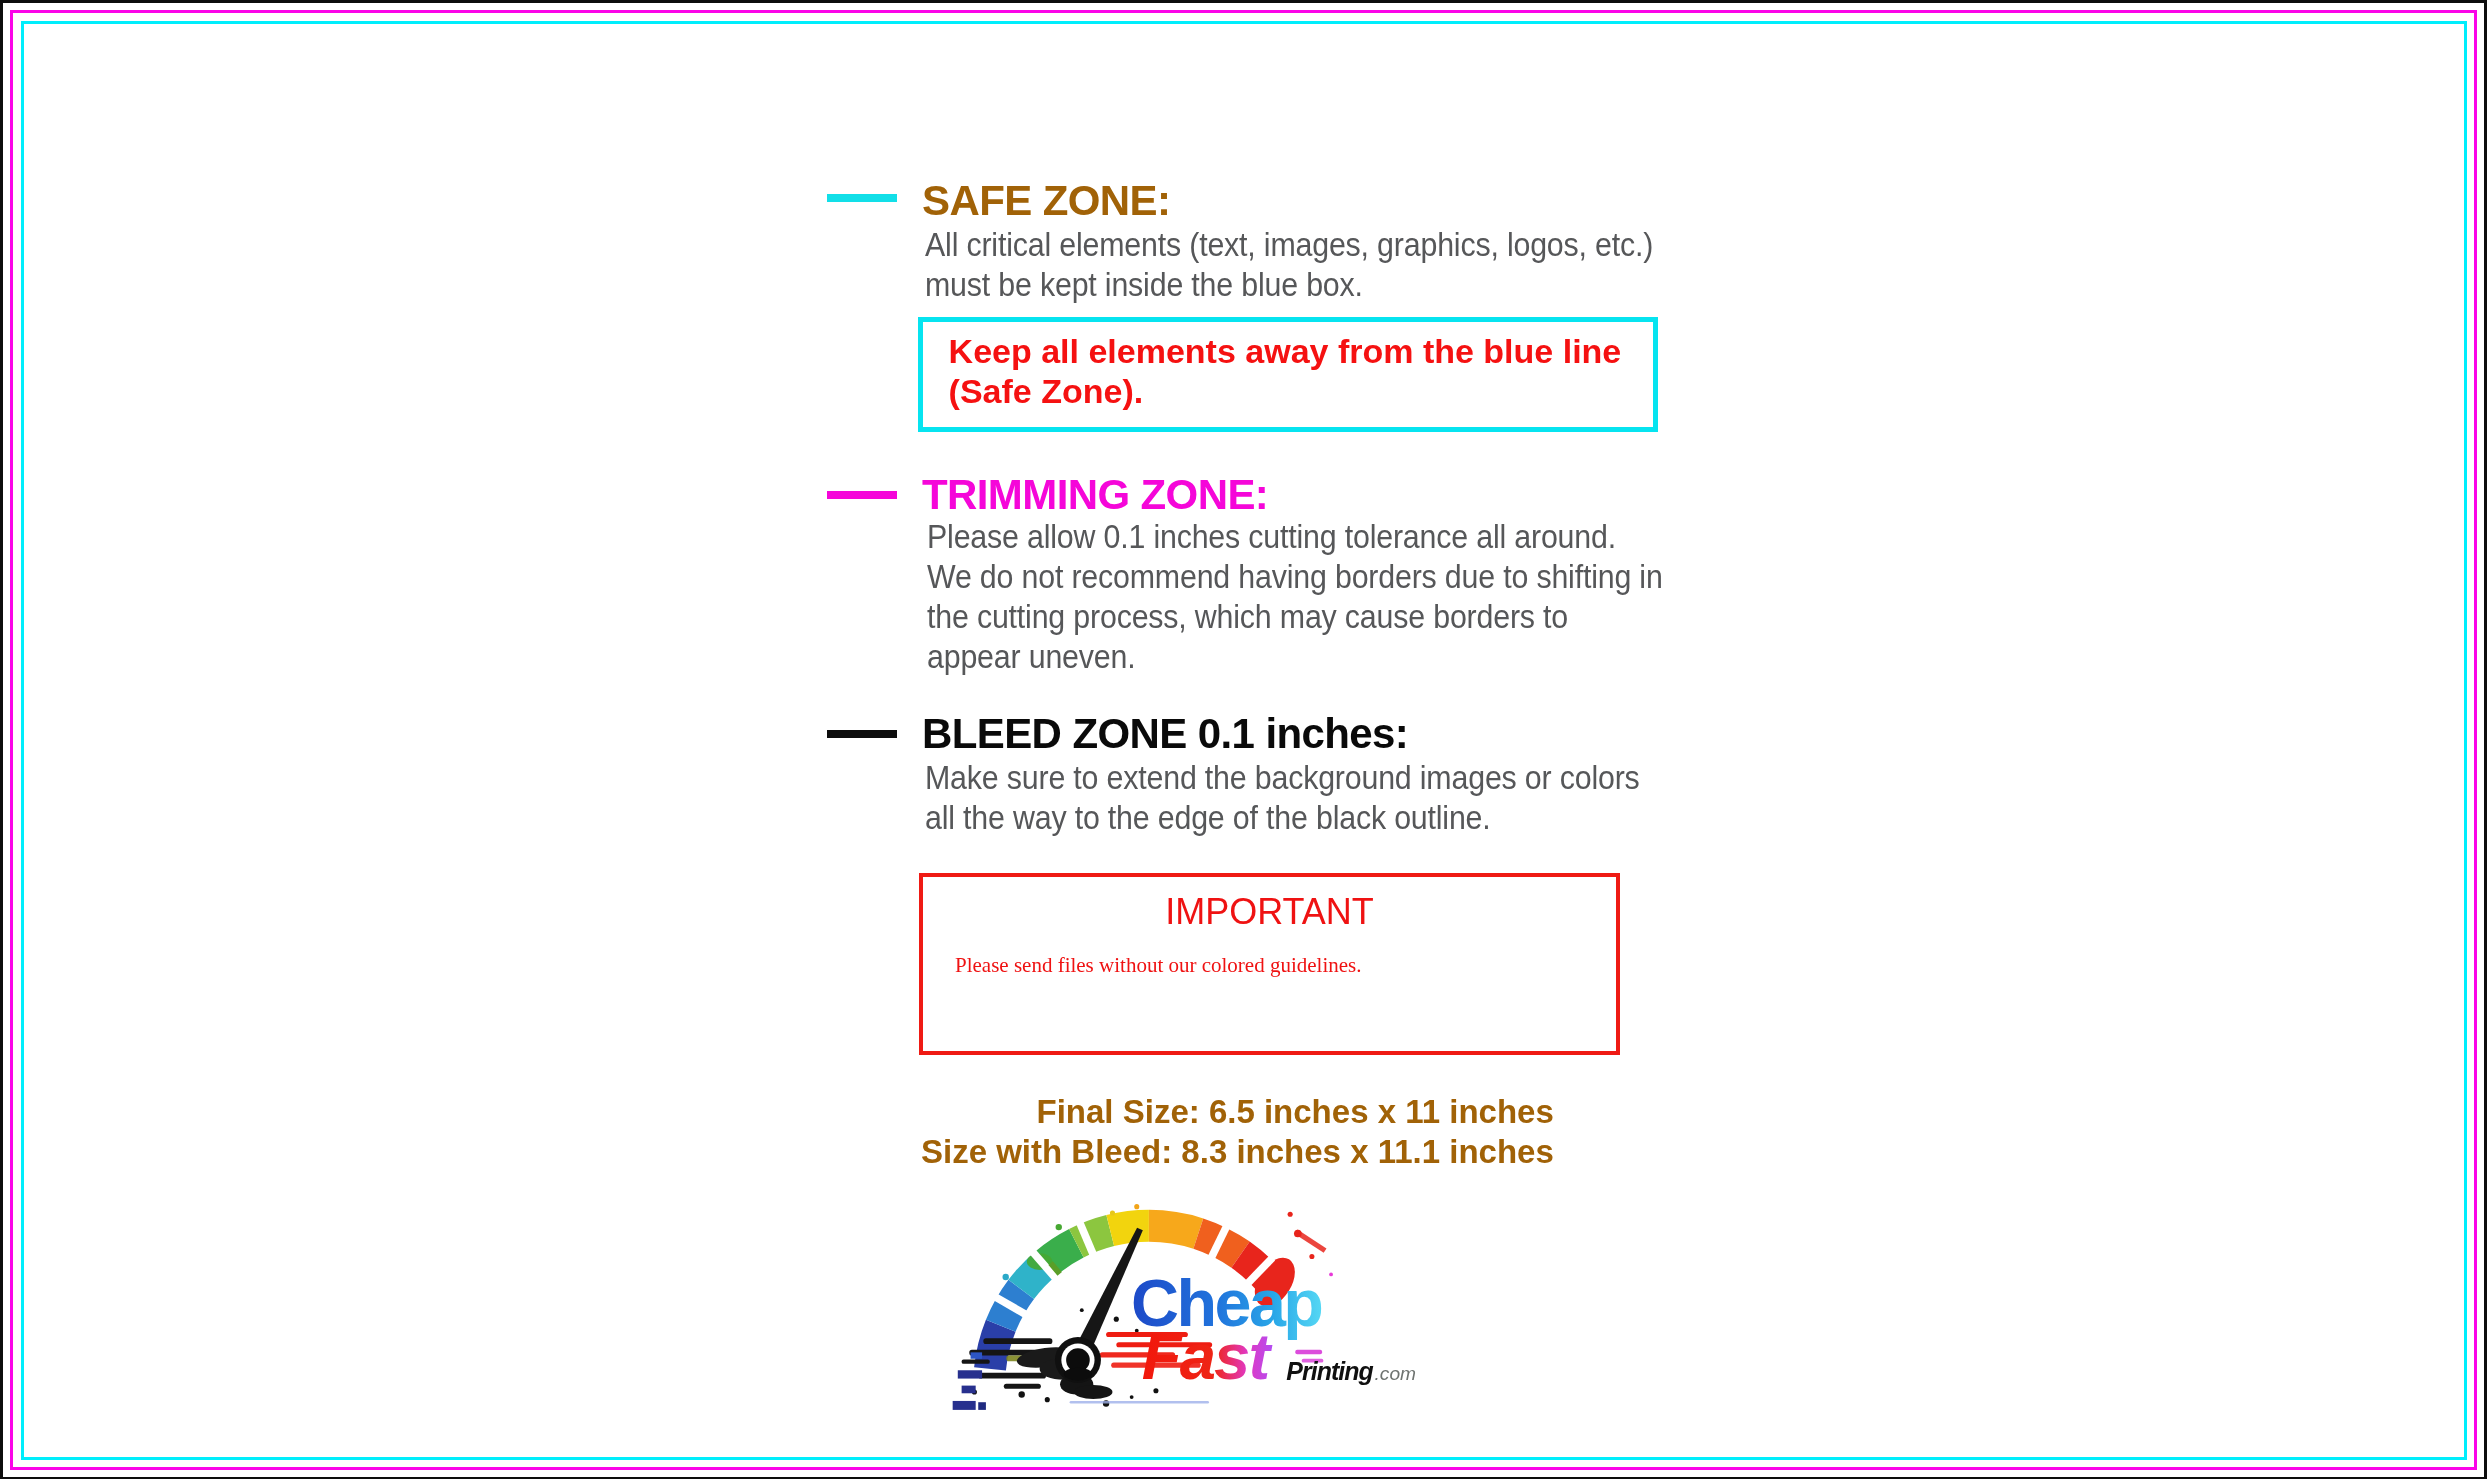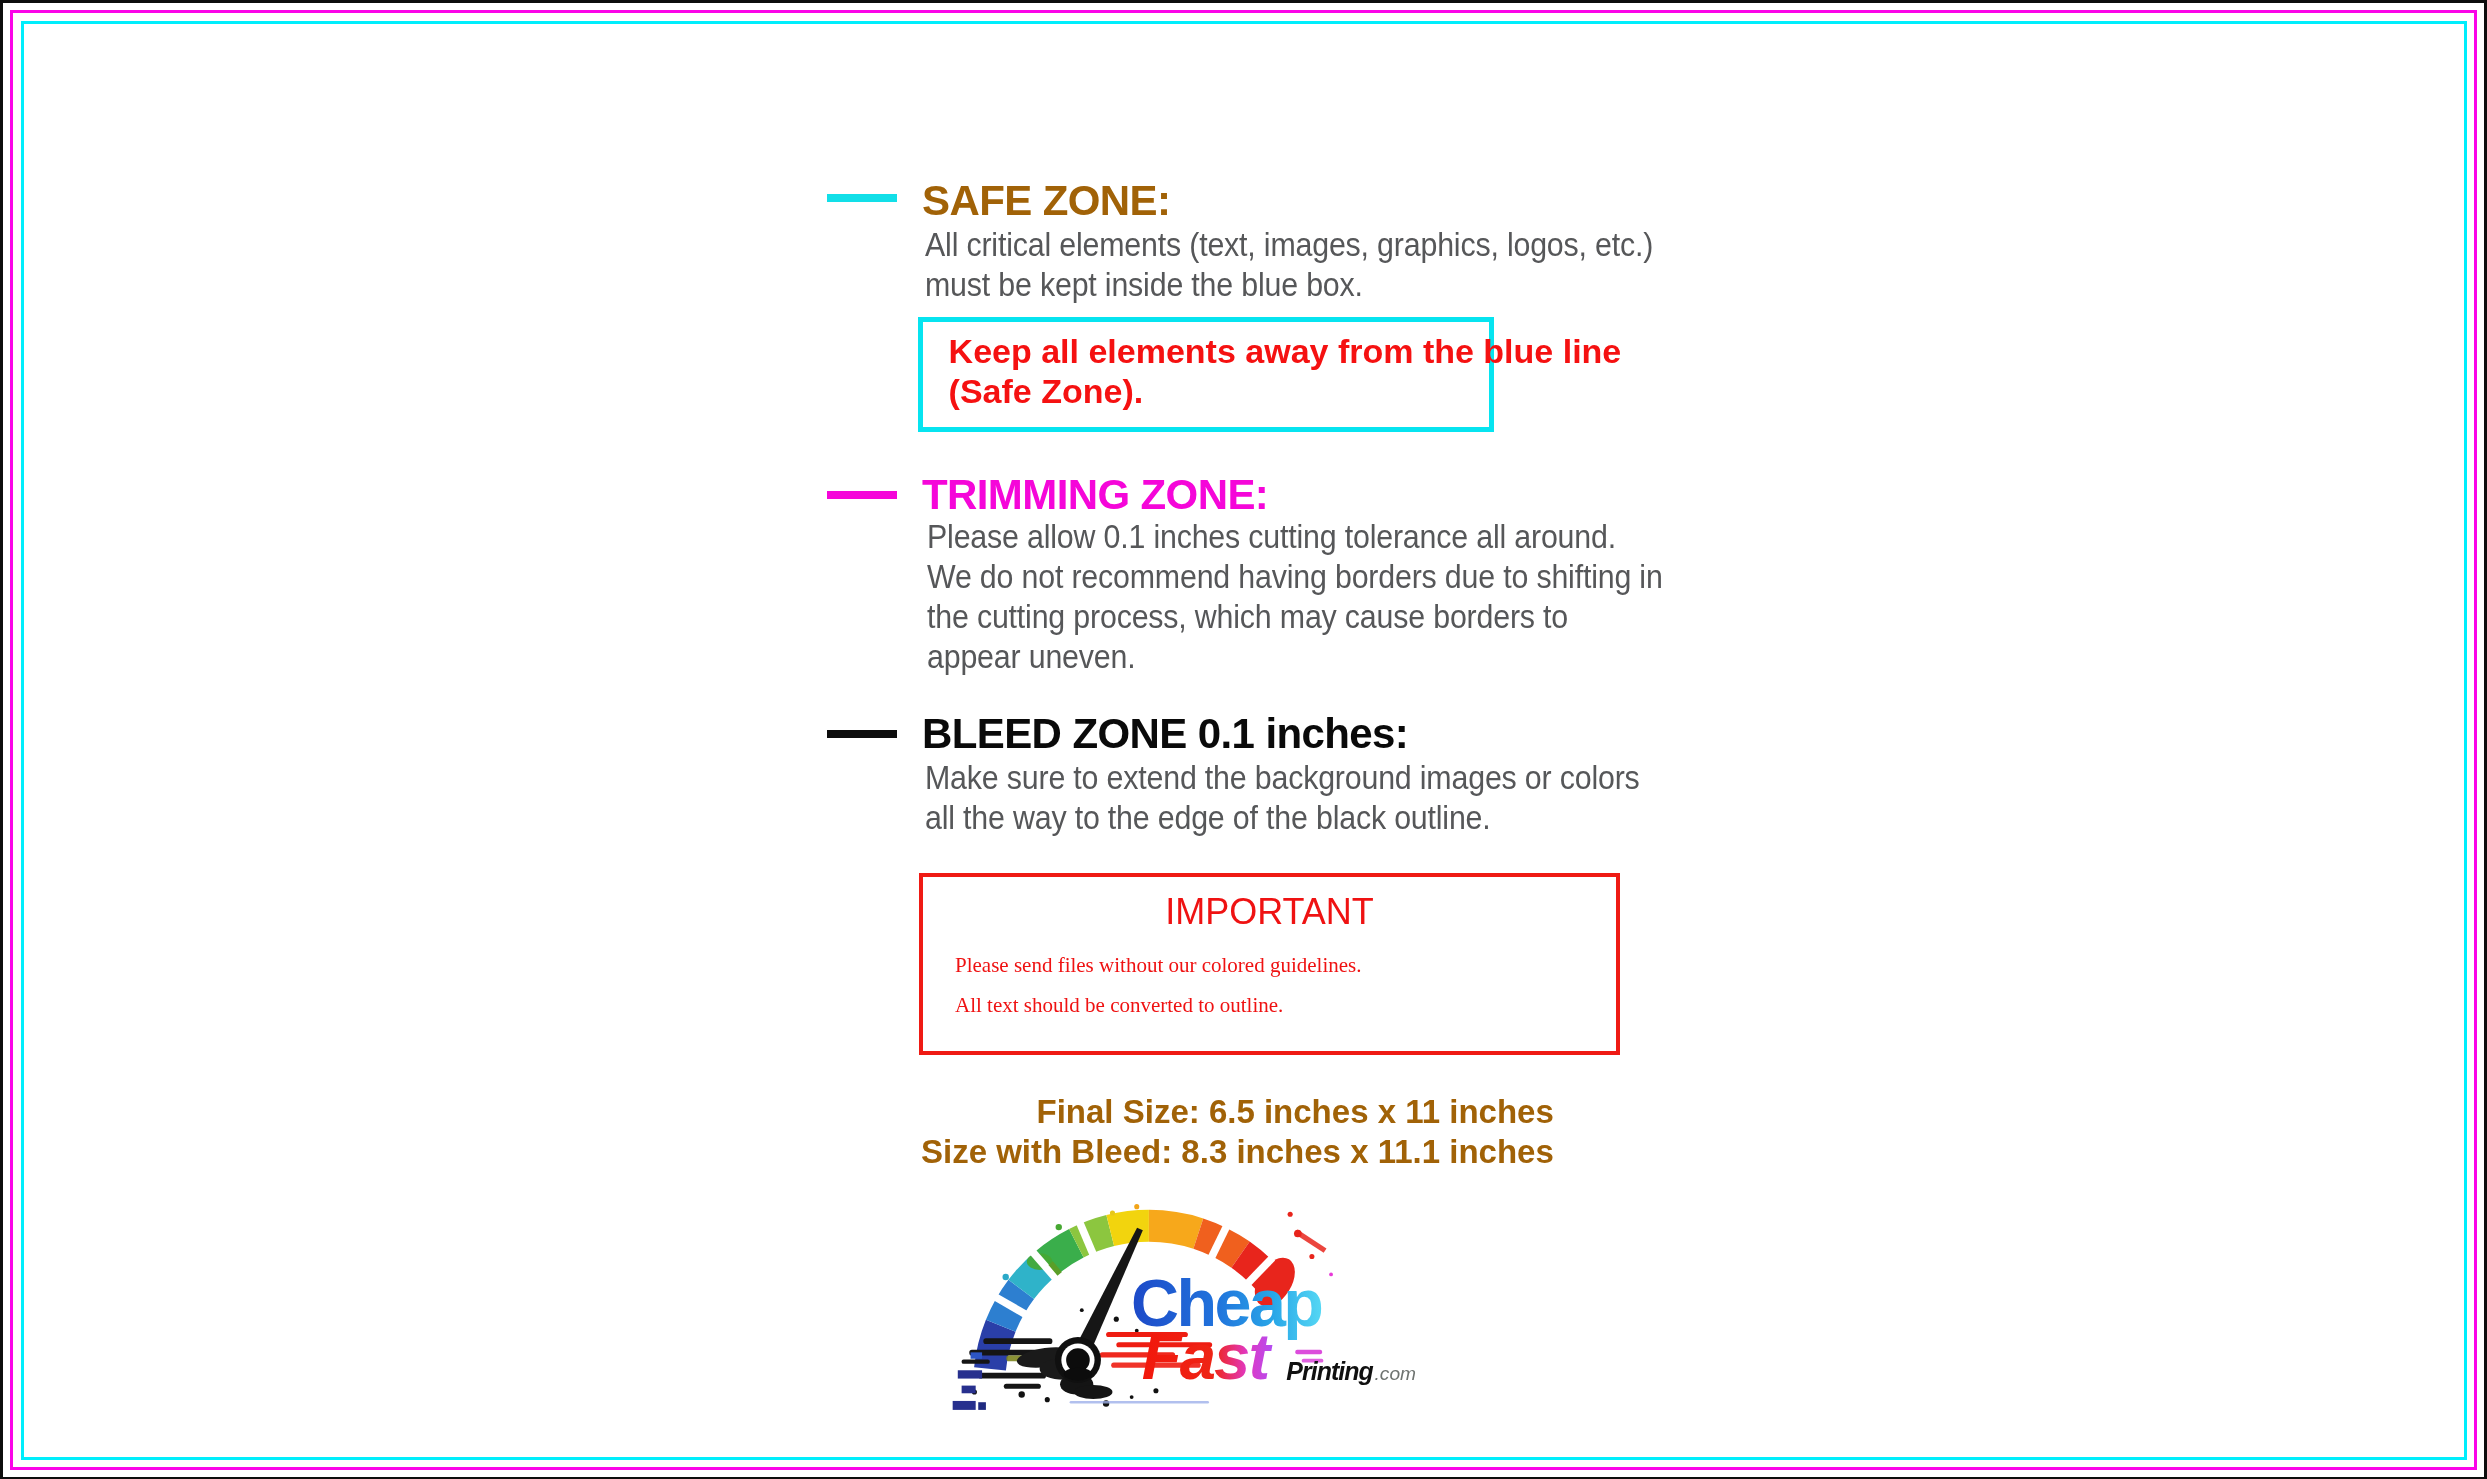--- a/index.html
+++ b/index.html
@@ -28,21 +28,21 @@
   .title-bleed{left:922px;top:710px;color:#0a0a0a;}
 
   .para{position:absolute;font-size:33px;line-height:40px;color:#565759;
         letter-spacing:-0.2px;transform:scaleX(0.92);transform-origin:0 0;}
   .para div{white-space:nowrap;}
   .para-safe{left:925px;top:225px;}
   .para-trim{left:927px;top:517px;}
   .para-bleed{left:925px;top:758px;}
 
   
-  .note-box{position:absolute;left:918px;top:317px;width:576px;height:115px;
+  .note-box{position:absolute;left:918px;top:317px;width:740px;height:115px;
             box-sizing:border-box;border:5.1px solid #06e4f0;}
   .note-text{margin:9px 0 0 25.6px;font-size:34px;font-weight:700;color:#f51111;line-height:40px;}
   .note-text div{white-space:nowrap;}
 
   
   .important-box{position:absolute;left:919px;top:873px;width:701px;height:182px;
                  box-sizing:border-box;border:4.5px solid #ef1a14;}
   .important-title{text-align:center;margin-top:14px;font-size:36px;font-weight:400;color:#ef1212;}
   .important-body{margin:11.5px 0 0 32px;font-size:21px;color:#ef1212;line-height:40px;font-family:Liberation Serif, serif;}
   .important-body div{white-space:nowrap;}
@@ -93,21 +93,20 @@
   <div class="zone-title title-bleed">BLEED ZONE 0.1 inches:</div>
   <div class="para para-bleed">
     <div>Make sure to extend the background images or colors</div>
     <div>all the way to the edge of the black outline.</div>
   </div>
 
   <div class="important-box">
     <div class="important-title">IMPORTANT</div>
     <div class="important-body">
       <div>Please send files without our colored guidelines.</div>
-      <div>All text should be converted to outline.</div>
     </div>
   </div>
 
   <div class="sizes">
     <div>Final Size: 6.5 inches x 11 inches</div>
     <div>Size with Bleed: 8.3 inches x 11.1 inches</div>
   </div>
 
   <div class="logo">
     <svg width="473" height="221" viewBox="0 0 740 345">

